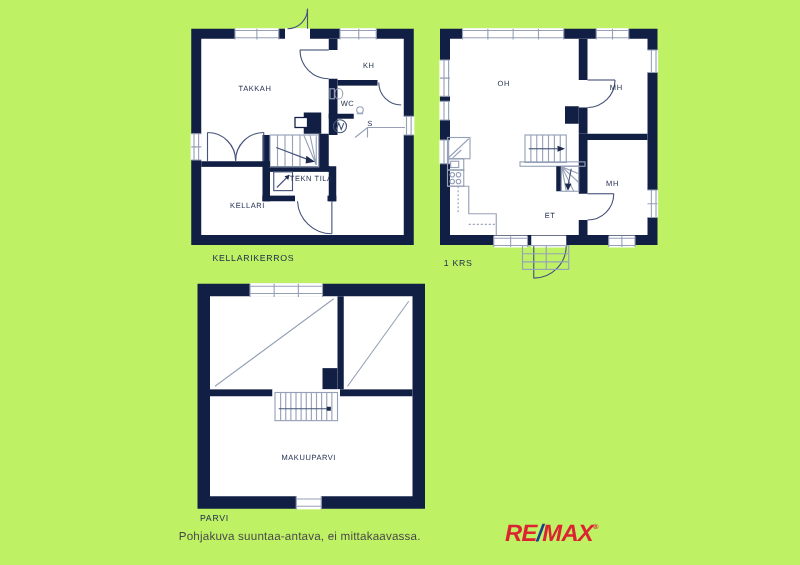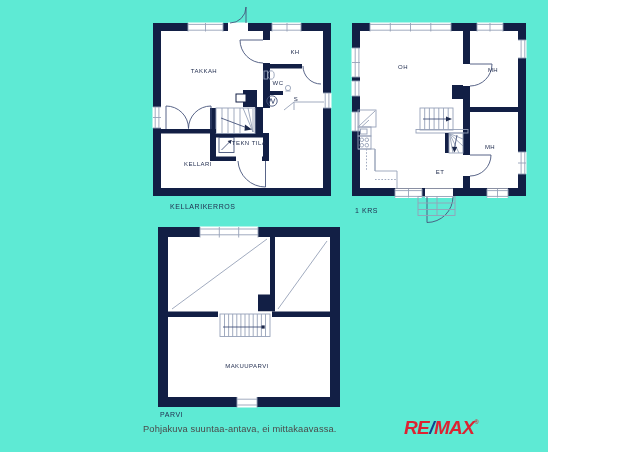--- a/index.html
+++ b/index.html
@@ -1,16 +1,16 @@
 <!DOCTYPE html>
 <html style="--wall: #121f45; --line-light: #96a1b8; --line-mid: #46547a; --ink: #1e2a4c; --footer-text: #4a4a4a; --remax-red: #dc2332; --remax-blue: #16408f;"><head>
 <meta charset="utf-8">
 <style>
   html,body{margin:0;padding:0;background:#fff;}
-  .canvas{position:relative;width:548px;height:452px;background:#5eead4;overflow:hidden;
+  .canvas{position:relative;width:640px;height:452px;background:#bef264;overflow:hidden;
           font-family:"Liberation Sans",sans-serif;}
   svg{position:absolute;left:0;top:0;}
   
   .w{fill:var(--wall);}
   .wo{fill:#ffffff;}
   .notch{fill:#ffffff;stroke:var(--wall);stroke-width:1;}
   .ln{fill:none;stroke:var(--line-light);stroke-width:0.9;}
   .lm{fill:none;stroke:var(--line-mid);stroke-width:0.9;}
   .dot{stroke-dasharray:1.6 1.6;}
   .dk{fill:var(--ink);}

